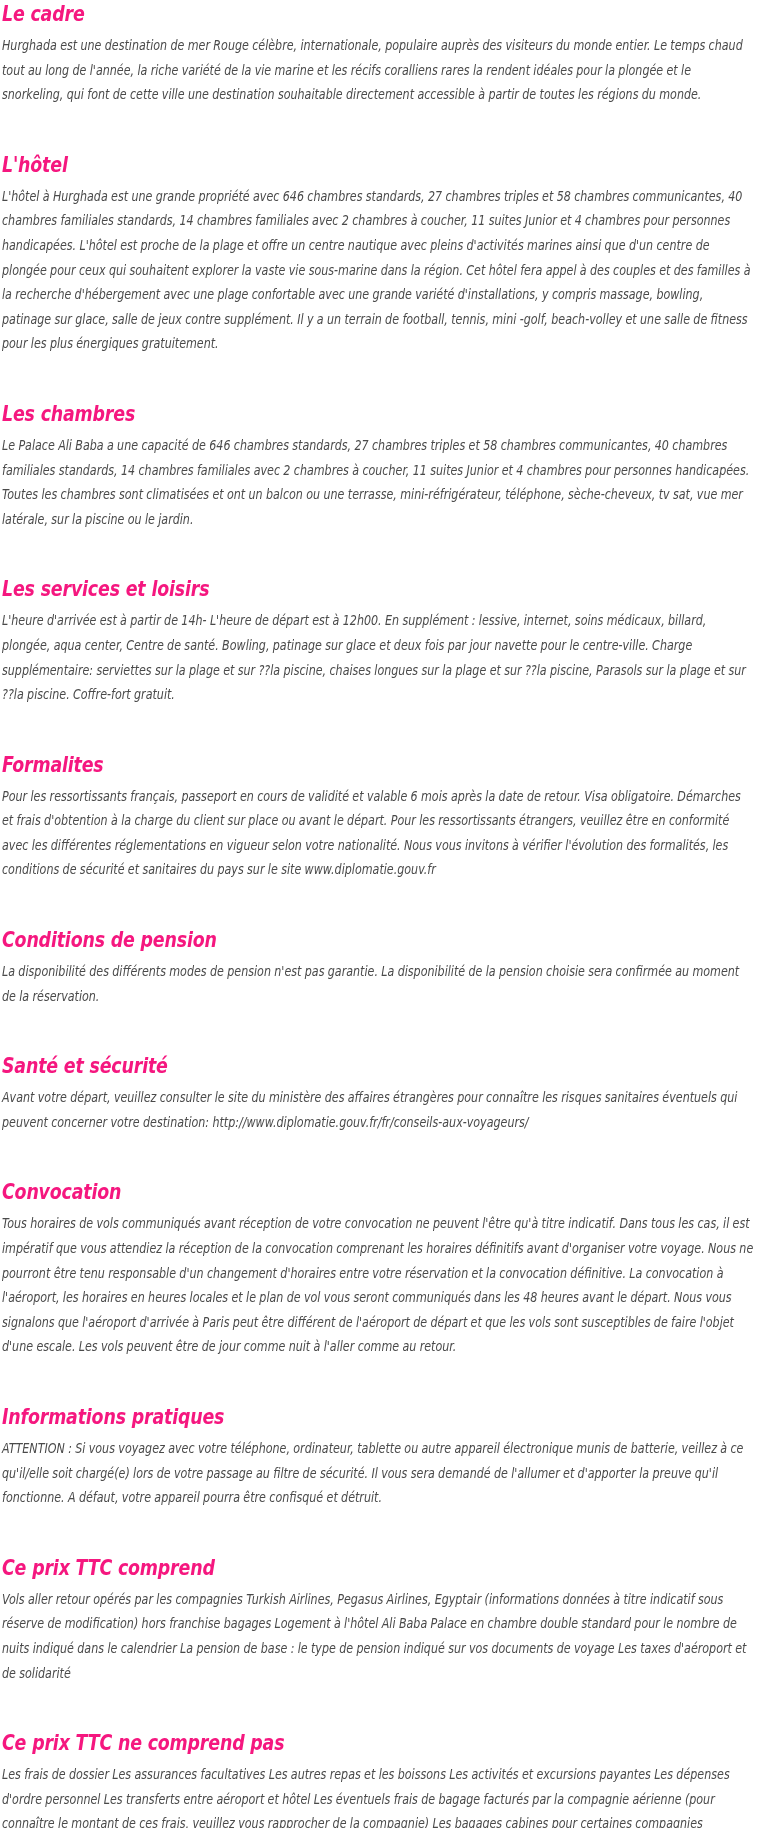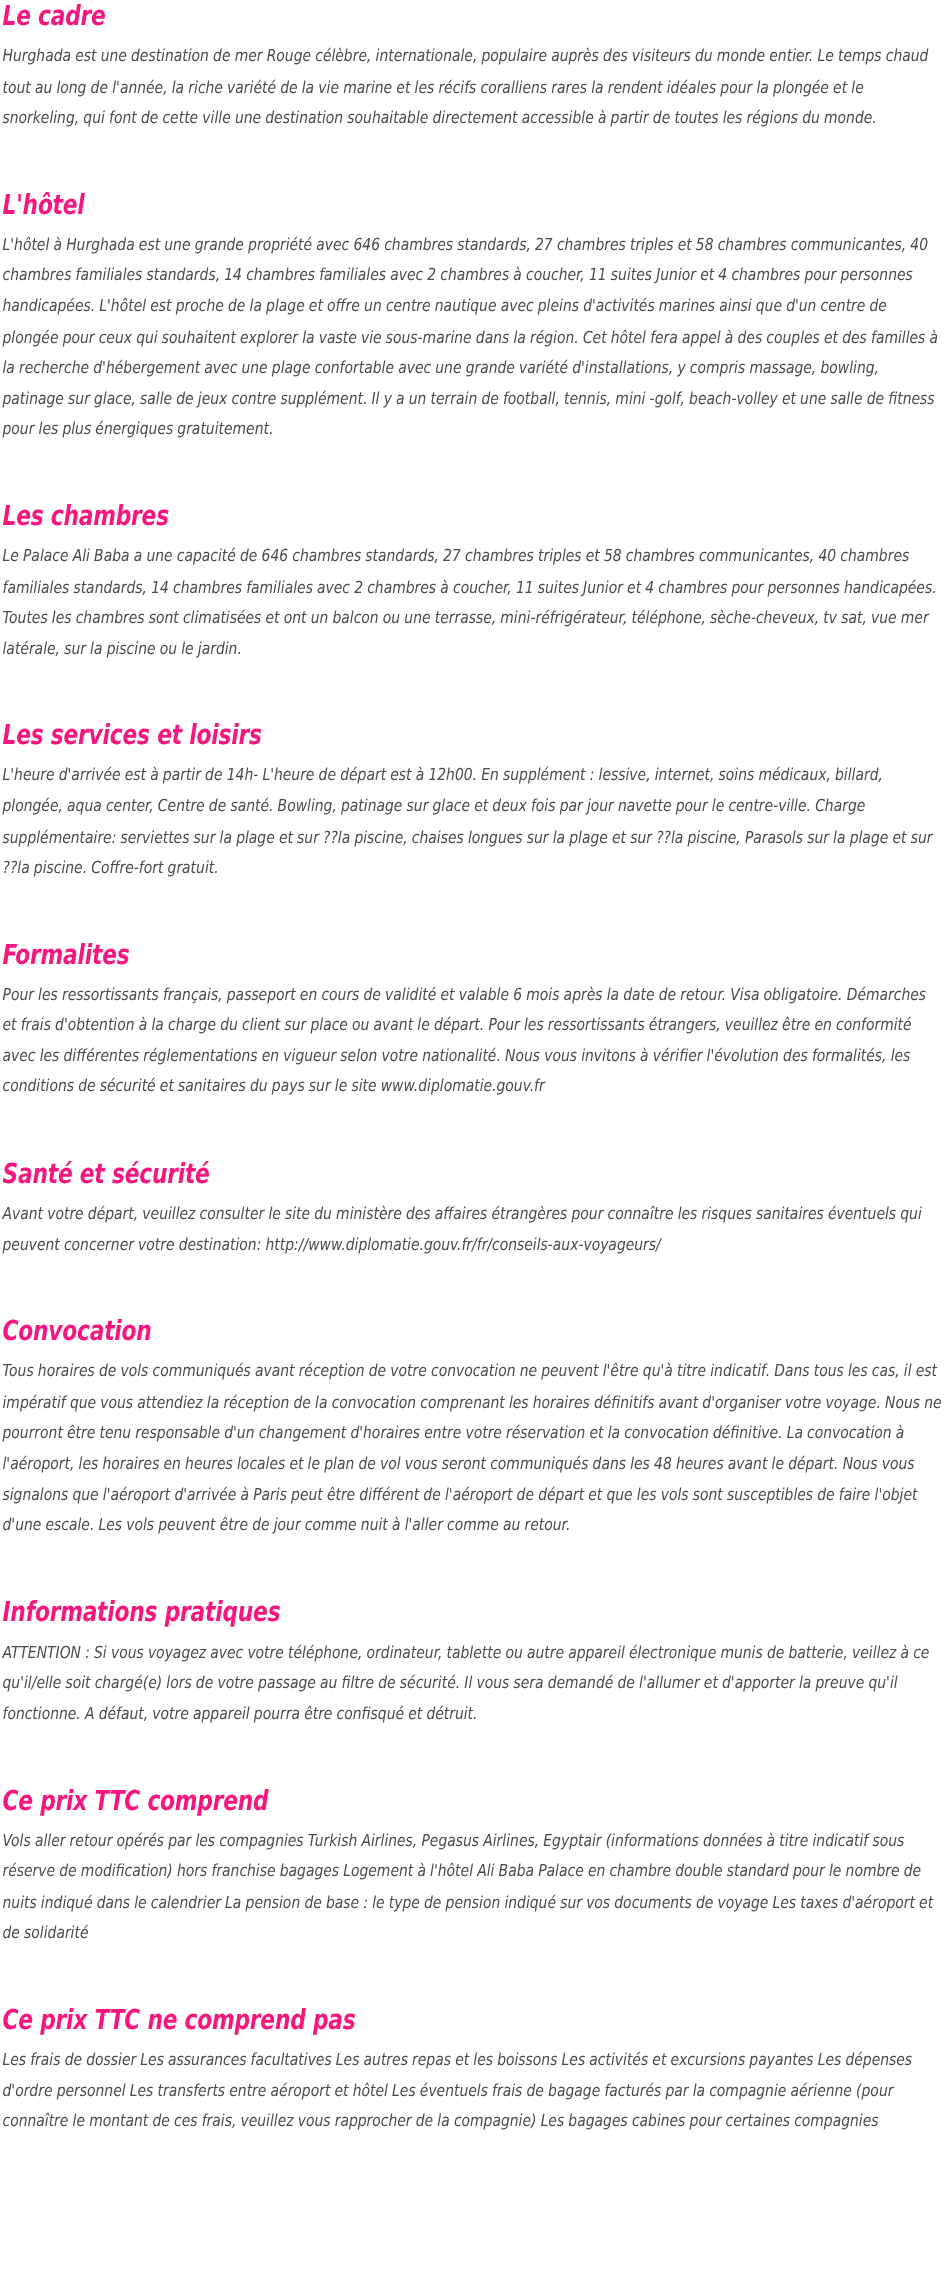--- a/index.html
+++ b/index.html
@@ -79,20 +79,24 @@
   <section class="section">
     <h2 class="section-title" style="color: rgb(245, 23, 127);">Les services et loisirs</h2>
     <p class="section-body" style="color: rgb(74, 74, 74);">L'heure d'arrivée est à partir de 14h- L'heure de départ est à 12h00. En supplément : lessive, internet, soins médicaux, billard, plongée, aqua center, Centre de santé. Bowling, patinage sur glace et deux fois par jour navette pour le centre-ville. Charge supplémentaire: serviettes sur la plage et sur ??la piscine, chaises longues sur la plage et sur ??la piscine, Parasols sur la plage et sur ??la piscine. Coffre-fort gratuit.</p>
   </section>
 
   <section class="section">
     <h2 class="section-title" style="color: rgb(245, 23, 127);">Formalites</h2>
     <p class="section-body" style="color: rgb(74, 74, 74);">Pour les ressortissants français, passeport en cours de validité et valable 6 mois après la date de retour. Visa obligatoire. Démarches et frais d'obtention à la charge du client sur place ou avant le départ. Pour les ressortissants étrangers, veuillez être en conformité avec les différentes réglementations en vigueur selon votre nationalité. Nous vous invitons à vérifier l'évolution des formalités, les conditions de sécurité et sanitaires du pays sur le site www.diplomatie.gouv.fr</p>
   </section>
 
+  <section class="section">
+    <h2 class="section-title" style="color: rgb(245, 23, 127);">Conditions de pension</h2>
+    <p class="section-body" style="color: rgb(74, 74, 74);">La disponibilité des différents modes de pension n'est pas garantie. La disponibilité de la pension choisie sera confirmée au moment de la réservation.</p>
+  </section>
 
   <section class="section">
     <h2 class="section-title" style="color: rgb(245, 23, 127);">Santé et sécurité</h2>
     <p class="section-body" style="color: rgb(74, 74, 74);">Avant votre départ, veuillez consulter le site du ministère des affaires étrangères pour connaître les risques sanitaires éventuels qui peuvent concerner votre destination: http://www.diplomatie.gouv.fr/fr/conseils-aux-voyageurs/</p>
   </section>
 
   <section class="section">
     <h2 class="section-title" style="color: rgb(245, 23, 127);">Convocation</h2>
     <p class="section-body" style="color: rgb(74, 74, 74);">Tous horaires de vols communiqués avant réception de votre convocation ne peuvent l'être qu'à titre indicatif. Dans tous les cas, il est impératif que vous attendiez la réception de la convocation comprenant les horaires définitifs avant d'organiser votre voyage. Nous ne pourront être tenu responsable d'un changement d'horaires entre votre réservation et la convocation définitive. La convocation à l'aéroport, les horaires en heures locales et le plan de vol vous seront communiqués dans les 48 heures avant le départ. Nous vous signalons que l'aéroport d'arrivée à Paris peut être différent de l'aéroport de départ et que les vols sont susceptibles de faire l'objet d'une escale. Les vols peuvent être de jour comme nuit à l'aller comme au retour.</p>
   </section>

